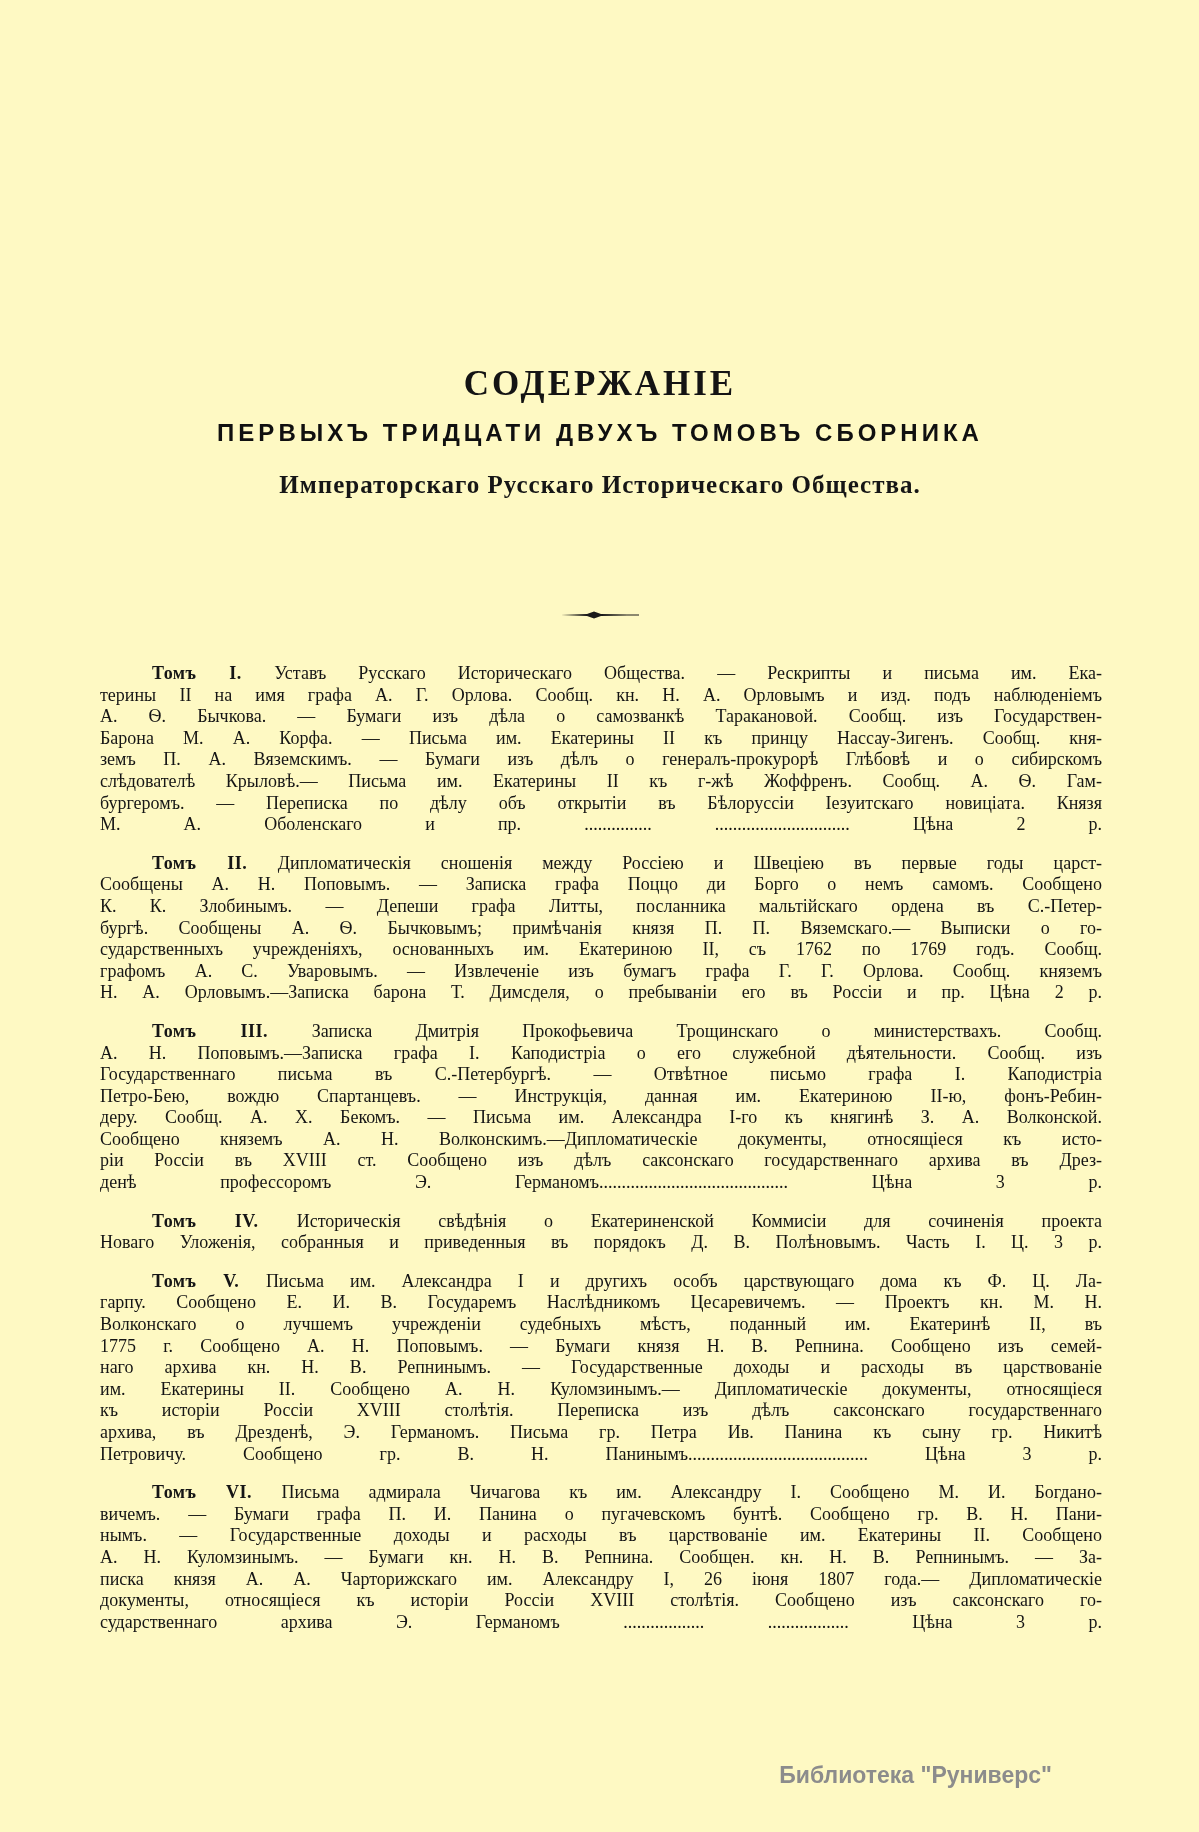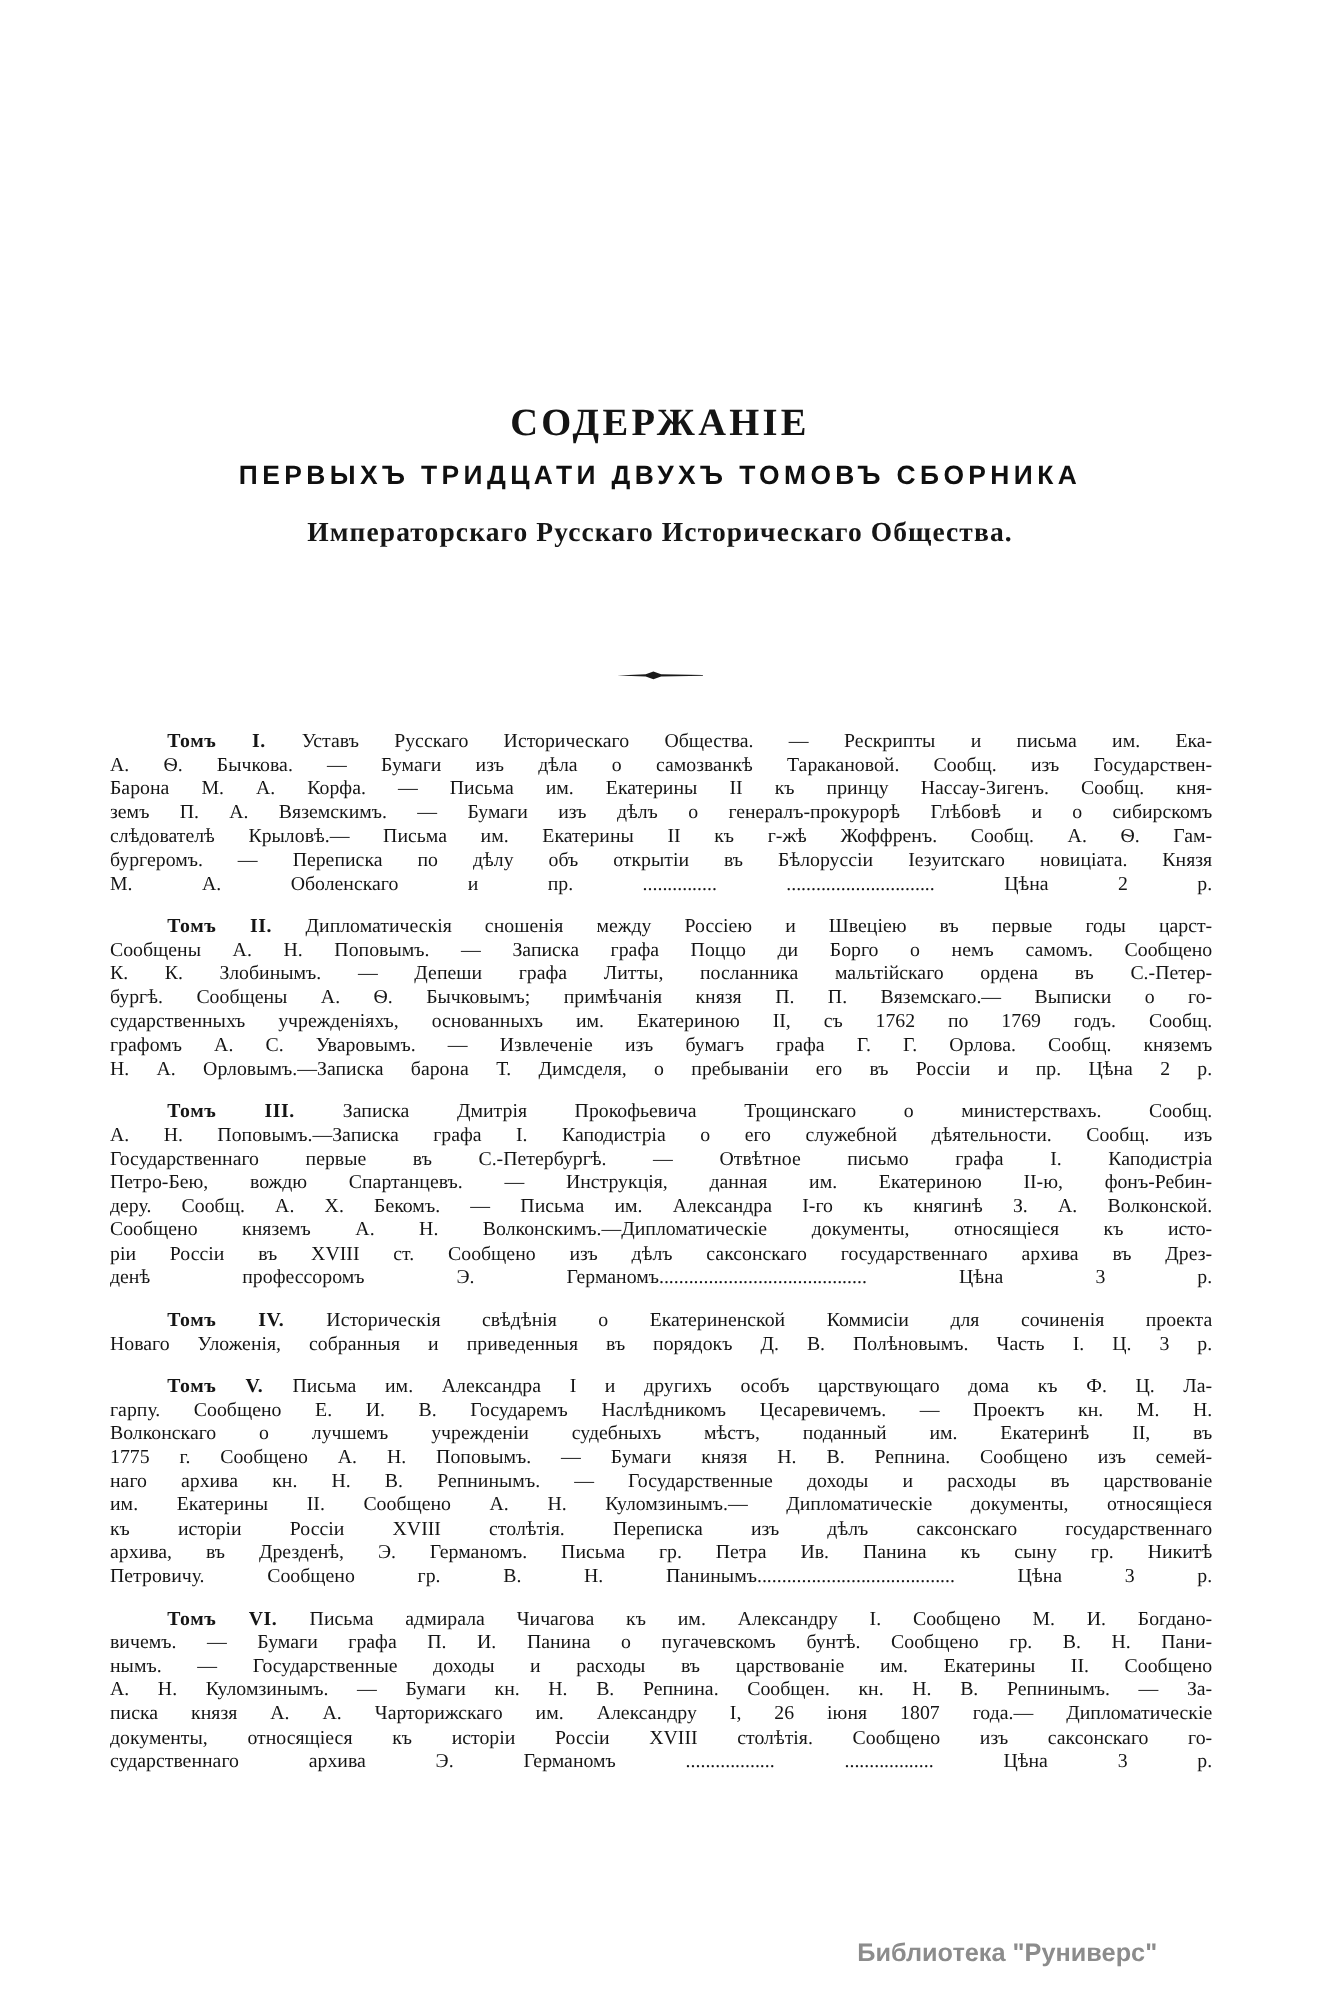--- a/index.html
+++ b/index.html
@@ -6,21 +6,21 @@
     margin: 0;
     padding: 0;
     background: #e8e8e8;
     font-family: "Liberation Serif", serif;
   }
   .page {
     position: relative;
     width: 1199px;
     height: 1832px;
     margin: 0 auto;
-    background: #ffffff;
+    background: #fef9c3;
     color: #1a1a1a;
     overflow: hidden;
   }
   .title {
     position: absolute;
     top: 364px;
     left: 100px;
     width: 1000px;
     text-align: center;
     font-family: "Liberation Serif", serif;
@@ -104,40 +104,41 @@
 
   <div class="divider">
     <svg width="78" height="10" viewBox="0 0 78 10" aria-hidden="true">
       <path d="M0 5 L26 4 L33 1.5 L40 4 L66 4.4 L78 4.6 L78 5.4 L66 5.6 L40 6 L33 8.5 L26 6 Z" fill="#1a1a1a"></path>
     </svg>
   </div>
 
   <div class="volumes">
       <div class="volume">
         <div class="line first"><span class="vol-label">Томъ I. </span>Уставъ Русскаго  Историческаго  Общества. — Рескрипты и письма им. Ека-</div>
+        <div class="line">терины II на имя графа А. Г. Орлова. Сообщ. кн. Н. А. Орловымъ и изд. подъ наблюденіемъ</div>
         <div class="line">А. Ѳ. Бычкова. — Бумаги изъ дѣла о самозванкѣ Таракановой. Сообщ. изъ Государствен-</div>
         <div class="line">Барона М. А. Корфа. — Письма им. Екатерины II къ принцу Нассау-Зигенъ. Сообщ. кня-</div>
         <div class="line">земъ П. А. Вяземскимъ. — Бумаги изъ дѣлъ о генералъ-прокурорѣ Глѣбовѣ и о сибирскомъ</div>
         <div class="line">слѣдователѣ Крыловѣ.— Письма им. Екатерины II къ г-жѣ Жоффренъ. Сообщ. А. Ѳ. Гам-</div>
         <div class="line">бургеромъ. — Переписка по дѣлу объ открытіи въ Бѣлоруссіи Іезуитскаго новиціата. Князя</div>
         <div class="line">М. А. Оболенскаго и пр. ............... .............................. Цѣна 2 р.</div>
       </div>
       <div class="volume">
         <div class="line first"><span class="vol-label">Томъ II. </span>Дипломатическія сношенія между Россіею и Швеціею въ первые годы царст-</div>
         <div class="line">Сообщены А. Н. Поповымъ. — Записка графа Поццо ди Борго о немъ самомъ. Сообщено</div>
         <div class="line">К. К. Злобинымъ. — Депеши графа Литты, посланника мальтійскаго ордена въ С.-Петер-</div>
         <div class="line">бургѣ. Сообщены А. Ѳ. Бычковымъ; примѣчанія князя П. П. Вяземскаго.— Выписки о го-</div>
         <div class="line">сударственныхъ учрежденіяхъ, основанныхъ им. Екатериною II, съ 1762 по 1769 годъ. Сообщ.</div>
         <div class="line">графомъ А. С. Уваровымъ. — Извлеченіе изъ бумагъ графа Г. Г. Орлова. Сообщ. княземъ</div>
         <div class="line">Н. А. Орловымъ.—Записка барона Т. Димсделя, о пребываніи его въ Россіи и пр. Цѣна 2 р.</div>
       </div>
       <div class="volume">
         <div class="line first"><span class="vol-label">Томъ III. </span>Записка Дмитрія Прокофьевича Трощинскаго о министерствахъ. Сообщ.</div>
         <div class="line">А. Н. Поповымъ.—Записка графа І. Каподистріа о его служебной дѣятельности. Сообщ. изъ</div>
-        <div class="line">Государственнаго первые въ С.-Петербургѣ. — Отвѣтное письмо графа І. Каподистріа</div>
+        <div class="line">Государственнаго письма въ С.-Петербургѣ. — Отвѣтное письмо графа І. Каподистріа</div>
         <div class="line">Петро-Бею, вождю Спартанцевъ. — Инструкція, данная им. Екатериною II-ю, фонъ-Ребин-</div>
         <div class="line">деру. Сообщ. А. Х. Бекомъ. — Письма им. Александра I-го къ княгинѣ З. А. Волконской.</div>
         <div class="line">Сообщено княземъ А. Н. Волконскимъ.—Дипломатическіе документы, относящіеся къ исто-</div>
         <div class="line">ріи Россіи въ XVIII ст. Сообщено изъ дѣлъ саксонскаго государственнаго архива въ Дрез-</div>
         <div class="line">денѣ профессоромъ Э. Германомъ.......................................... Цѣна 3 р.</div>
       </div>
       <div class="volume">
         <div class="line first"><span class="vol-label">Томъ IV. </span>Историческія свѣдѣнія о Екатериненской Коммисіи для сочиненія проекта</div>
         <div class="line">Новаго Уложенія, собранныя и приведенныя въ порядокъ Д. В. Полѣновымъ. Часть I. Ц. 3 р.</div>
       </div>

